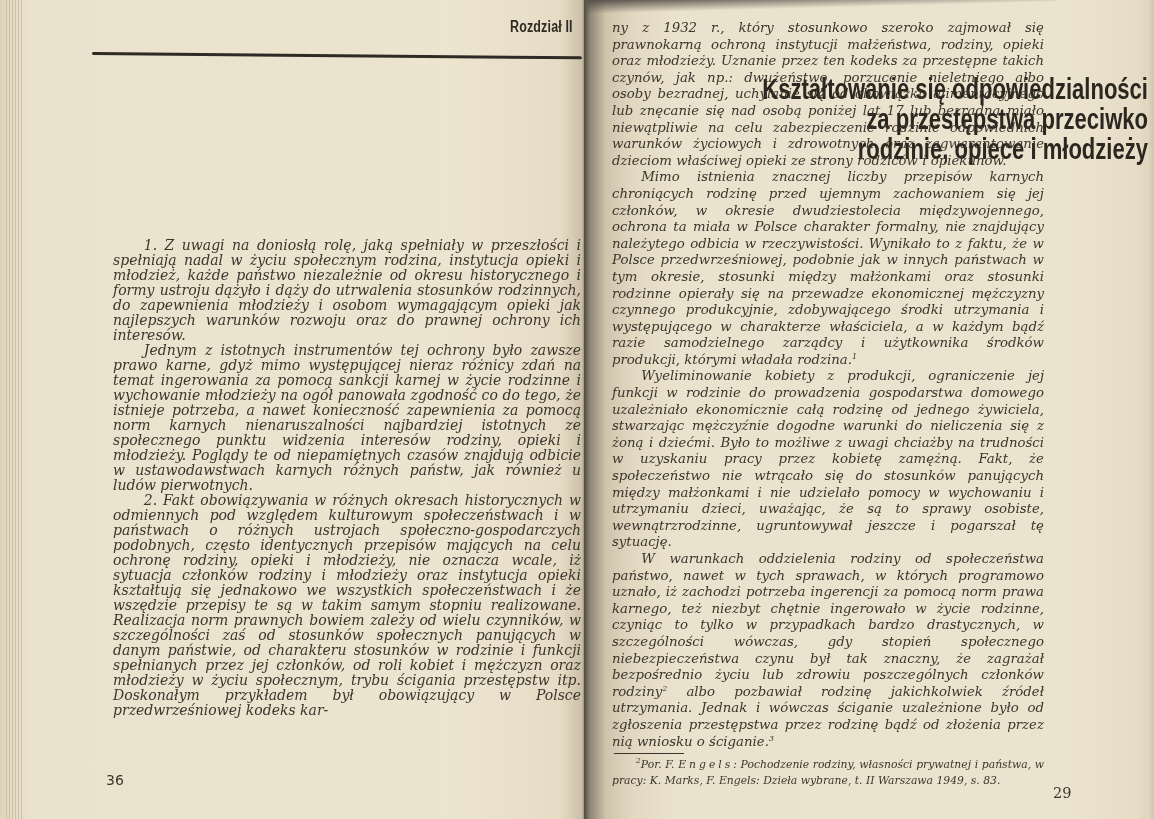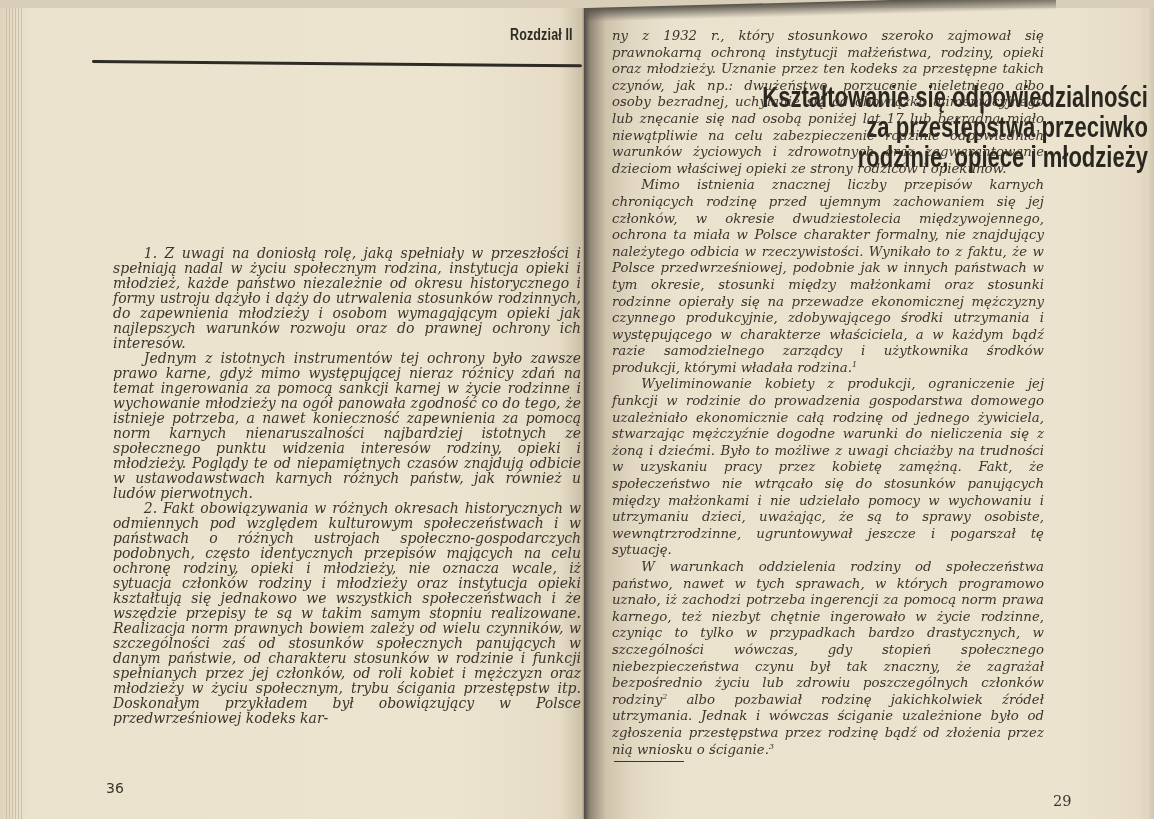--- a/index.html
+++ b/index.html
@@ -3,21 +3,21 @@
   <meta charset="utf-8">
   <style>
     html, body { margin: 0; padding: 0; }
     body {
       width: 1154px; height: 819px; overflow: hidden;
       background: #d9cfb9;
       position: relative;
       font-family: "DejaVu Serif", serif;
       color: #3b352c;
     }
-    .spread { position: absolute; left: 0; top: 8px; width: 1154px; height: 618px; }
+    .spread { position: absolute; left: 0; top: 0; width: 1154px; height: 618px; }
     .page {
       position: absolute; top: 0; height: 819px;
       background: #ebe2cd;
     }
     .page-left {
       left: 0; width: 586px;
       background: linear-gradient(to right, #ddd3bd 0px, #e4dac4 8px, #ebe2cd 30px, #ede4d0 450px, #e6dcc6 560px, #cbbfa6 582px, #6d665a 586px);
     }
     .page-right {
       left: 584px; width: 570px;
@@ -120,18 +120,19 @@
 
   <div class="text-block right-text">
     <p>ny z 1932 r., który stosunkowo szeroko zajmował się prawnokarną ochroną instytucji małżeństwa, rodziny, opieki oraz młodzieży. Uznanie przez ten kodeks za przestępne takich czynów, jak np.: dwużeństwo, porzucenie nieletniego albo osoby bezradnej, uchylanie się od obowiązku alimentacyjnego lub znęcanie się nad osobą poniżej lat 17 lub bezradną miało niewątpliwie na celu zabezpieczenie rodzinie odpowiednich warunków życiowych i zdrowotnych oraz zagwarantowanie dzieciom właściwej opieki ze strony rodziców i opiekunów.</p>
     <p class="indent"><span>Mimo istnienia znacznej liczby przepisów karnych chroniących rodzinę przed ujemnym zachowaniem się jej członków, w okresie dwudziestolecia międzywojennego, ochrona ta miała w Polsce charakter formalny, nie znajdujący należytego odbicia w rzeczywistości. Wynikało to z faktu, że w Polsce przedwrześniowej, podobnie jak w innych państwach w tym okresie, stosunki między małżonkami oraz stosunki rodzinne opierały się na przewadze ekonomicznej mężczyzny czynnego produkcyjnie, zdobywającego środki utrzymania i występującego w charakterze właściciela, a w każdym bądź razie samodzielnego zarządcy i użytkownika środków produkcji, którymi władała rodzina.</span><sup>1</sup></p>
     <p class="indent">Wyeliminowanie kobiety z produkcji, ograniczenie jej funkcji w rodzinie do prowadzenia gospodarstwa domowego uzależniało ekonomicznie całą rodzinę od jednego żywiciela, stwarzając mężczyźnie dogodne warunki do nieliczenia się z żoną i dziećmi. Było to możliwe z uwagi chciażby na trudności w uzyskaniu pracy przez kobietę zamężną. Fakt, że społeczeństwo nie wtrącało się do stosunków panujących między małżonkami i nie udzielało pomocy w wychowaniu i utrzymaniu dzieci, uważając, że są to sprawy osobiste, wewnątrzrodzinne, ugruntowywał jeszcze i pogarszał tę sytuację.</p>
     <p class="indent"><span>W warunkach oddzielenia rodziny od społeczeństwa państwo, nawet w tych sprawach, w których programowo uznało, iż zachodzi potrzeba ingerencji za pomocą norm prawa karnego, też niezbyt chętnie ingerowało w życie rodzinne, czyniąc to tylko w przypadkach bardzo drastycznych, w szczególności wówczas, gdy stopień społecznego niebezpieczeństwa czynu był tak znaczny, że zagrażał bezpośrednio życiu lub zdrowiu poszczególnych członków rodziny</span><sup>2</sup> <span>albo pozbawiał rodzinę jakichkolwiek źródeł utrzymania. Jednak i wówczas ściganie uzależnione było od zgłoszenia przestępstwa przez rodzinę bądź od złożenia przez nią wniosku o ściganie.</span><sup>3</sup></p>
 
     <div class="footnote-rule"></div>
 
     <div class="footnotes">
+      <p><sup>2</sup><span>Por. F.</span> <span class="spaced">Engels</span><span>: Pochodzenie rodziny, własności prywatnej i państwa, w pracy: K. Marks, F. Engels: Dzieła wybrane, t. II Warszawa 1949, s. 83.</span></p>
     </div>
   </div>
 
   <div class="page-num page-num-right">29</div>
 
 </div>
 
 </body></html>

